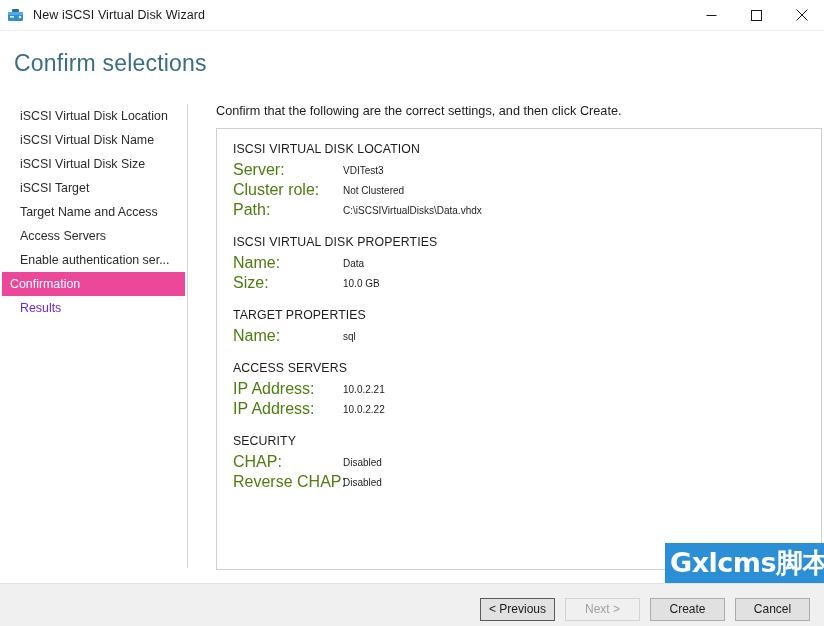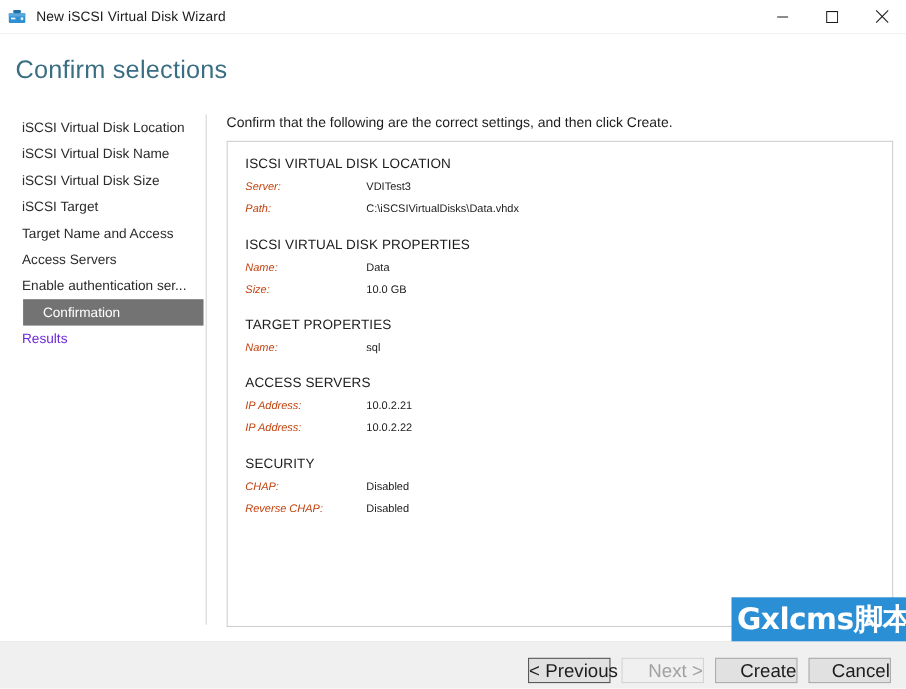--- a/index.html
+++ b/index.html
@@ -84,42 +84,42 @@
     line-height: 24px;
     padding-left: 20px;
     margin-right: 2px;
     font-size: 12.4px;
     color: #2b2b2b;
     white-space: nowrap;
     overflow: hidden;
     box-sizing: border-box;
   }
   .nav-item.selected {
-    background: #737373;
+    background: #ec4899;
     color: #ffffff;
-    margin-left: 21px;
-    padding-left: 18px;
+    margin-left: 2px;
+    padding-left: 8px;
     margin-right: 2px;
   }
   .nav-item.disabled {
     color: #6d28d9;
   }
   .sidebar-divider {
     position: absolute;
     left: 187px;
     top: 104px;
     width: 1px;
     height: 464px;
     background: #d6d6d6;
   }
 
   
   .content {
     position: absolute;
-    left: 206px;
+    left: 216px;
     top: 104px;
     width: 606px;
   }
   .intro-text {
     font-size: 12.7px;
     color: #1c1c1c;
     white-space: nowrap;
     margin-bottom: 12px;
   }
   .summary-panel {
@@ -146,24 +146,23 @@
   .sec-block { margin-bottom: 15px; }
   .sec-block:last-child { margin-bottom: 6px; }
   .row {
     display: flex;
     height: 20px;
     align-items: center;
   }
   .row-label {
     width: 110px;
     flex: none;
-    font-size: 10px;
-    color: #c2410c;
-    white-space: nowrap;
-    font-style: italic;
+    font-size: 16px;
+    color: #4d7c0f;
+    white-space: nowrap;
   }
   .row-value {
     font-size: 10px;
     color: #1c1c1c;
     white-space: nowrap;
   }
 
   
   .footer-sep {
     position: absolute;
@@ -185,22 +184,22 @@
     position: absolute;
     right: 14px;
     top: 14px;
     display: flex;
     gap: 10px;
   }
   .btn {
     width: 75px;
     height: 23px;
     line-height: 21px;
-    text-align: right;
-    font-size: 17px;
+    text-align: center;
+    font-size: 12px;
     color: #1c1c1c;
     background: #e1e1e1;
     border: 1px solid #adadad;
     box-sizing: border-box;
     white-space: nowrap;
   }
   .btn.focused {
     border: 1px solid #5a5a5a;
   }
   .btn.disabled {
@@ -285,20 +284,24 @@
   <div class="intro-text">Confirm that the following are the correct settings, and then click Create.</div>
   <div class="summary-panel">
     <div class="summary-inner" id="summary-inner">
         <div class="sec-block">
           <div class="sec-title">ISCSI VIRTUAL DISK LOCATION</div>
           <div class="row">
             <div class="row-label">Server:</div>
             <div class="row-value">VDITest3</div>
           </div>
           <div class="row">
+            <div class="row-label">Cluster role:</div>
+            <div class="row-value">Not Clustered</div>
+          </div>
+          <div class="row">
             <div class="row-label">Path:</div>
             <div class="row-value">C:\iSCSIVirtualDisks\Data.vhdx</div>
           </div>
         </div>
         <div class="sec-block">
           <div class="sec-title">ISCSI VIRTUAL DISK PROPERTIES</div>
           <div class="row">
             <div class="row-label">Name:</div>
             <div class="row-value">Data</div>
           </div>

